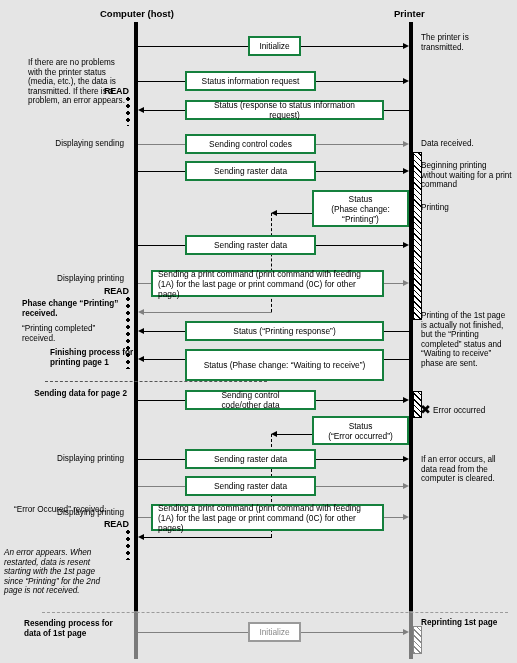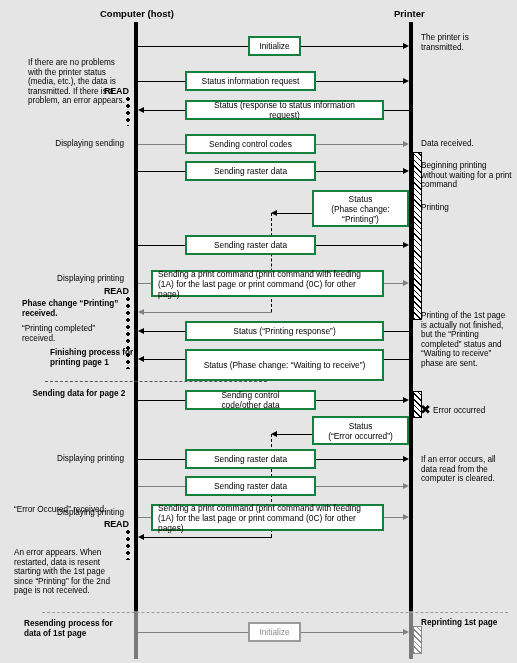--- a/index.html
+++ b/index.html
@@ -173,25 +173,25 @@
   <div class="hline gray" style="left:301px;top:632px;width:102px;"></div>
   <div class="arr r gray" style="left:403px;top:628.5px;"></div>
   <div class="mbox gray" style="left:248px;top:622px;width:53px;height:20px;">Initialize</div>
 
   <div class="note" style="left:28px;top:58px;width:100px;">If there are no problems with the printer status (media, etc.), the data is transmitted. If there is a problem, an error appears.</div>
   <div class="note r" style="left:20px;top:139px;width:104px;">Displaying sending</div>
   <div class="note r" style="left:20px;top:274px;width:104px;">Displaying printing</div>
   <div class="note b" style="left:22px;top:299px;width:100px;">Phase change “Printing” received.</div>
   <div class="note" style="left:22px;top:324px;width:100px;">“Printing completed” received.</div>
   <div class="note b" style="left:18px;top:348px;width:106px;margin-left:32px;">Finishing process for printing page 1</div>
-  <div class="note b" style="left:24px;top:389px;width:110px;text-align:center;">Sending data for page 2</div>
+  <div class="note b" style="left:17px;top:389px;width:110px;text-align:right;">Sending data for page 2</div>
   <div class="note r" style="left:20px;top:454px;width:104px;">Displaying printing</div>
   <div class="note r" style="left:20px;top:508px;width:104px;">Displaying printing</div>
   <div class="note" style="left:14px;top:505px;width:112px;">“Error Occured” received.</div>
-  <div class="note" style="left:14px;top:548px;width:106px;">An error appears. When restarted, data is resent starting with the 1st page since “Printing” for the 2nd page is not received.</div>
+  <div class="note" style="left:4px;top:548px;width:106px;font-style:italic;">An error appears. When restarted, data is resent starting with the 1st page since “Printing” for the 2nd page is not received.</div>
   <div class="note b" style="left:24px;top:619px;width:100px;">Resending process for data of 1st page</div>
 
   <div class="note" style="left:421px;top:33px;width:92px;">The printer is transmitted.</div>
   <div class="note" style="left:421px;top:139px;width:92px;">Data received.</div>
   <div class="note" style="left:421px;top:161px;width:92px;">Beginning printing without waiting for a print command</div>
   <div class="note" style="left:421px;top:203px;width:92px;">Printing</div>
   <div class="note" style="left:421px;top:311px;width:92px;">Printing of the 1st page is actually not finished, but the “Printing completed” status and “Waiting to receive” phase are sent.</div>
   <div class="note" style="left:421px;top:455px;width:92px;">If an error occurs, all data read from the computer is cleared.</div>
   <div class="note b" style="left:421px;top:618px;width:96px;">Reprinting 1st page</div>
 

